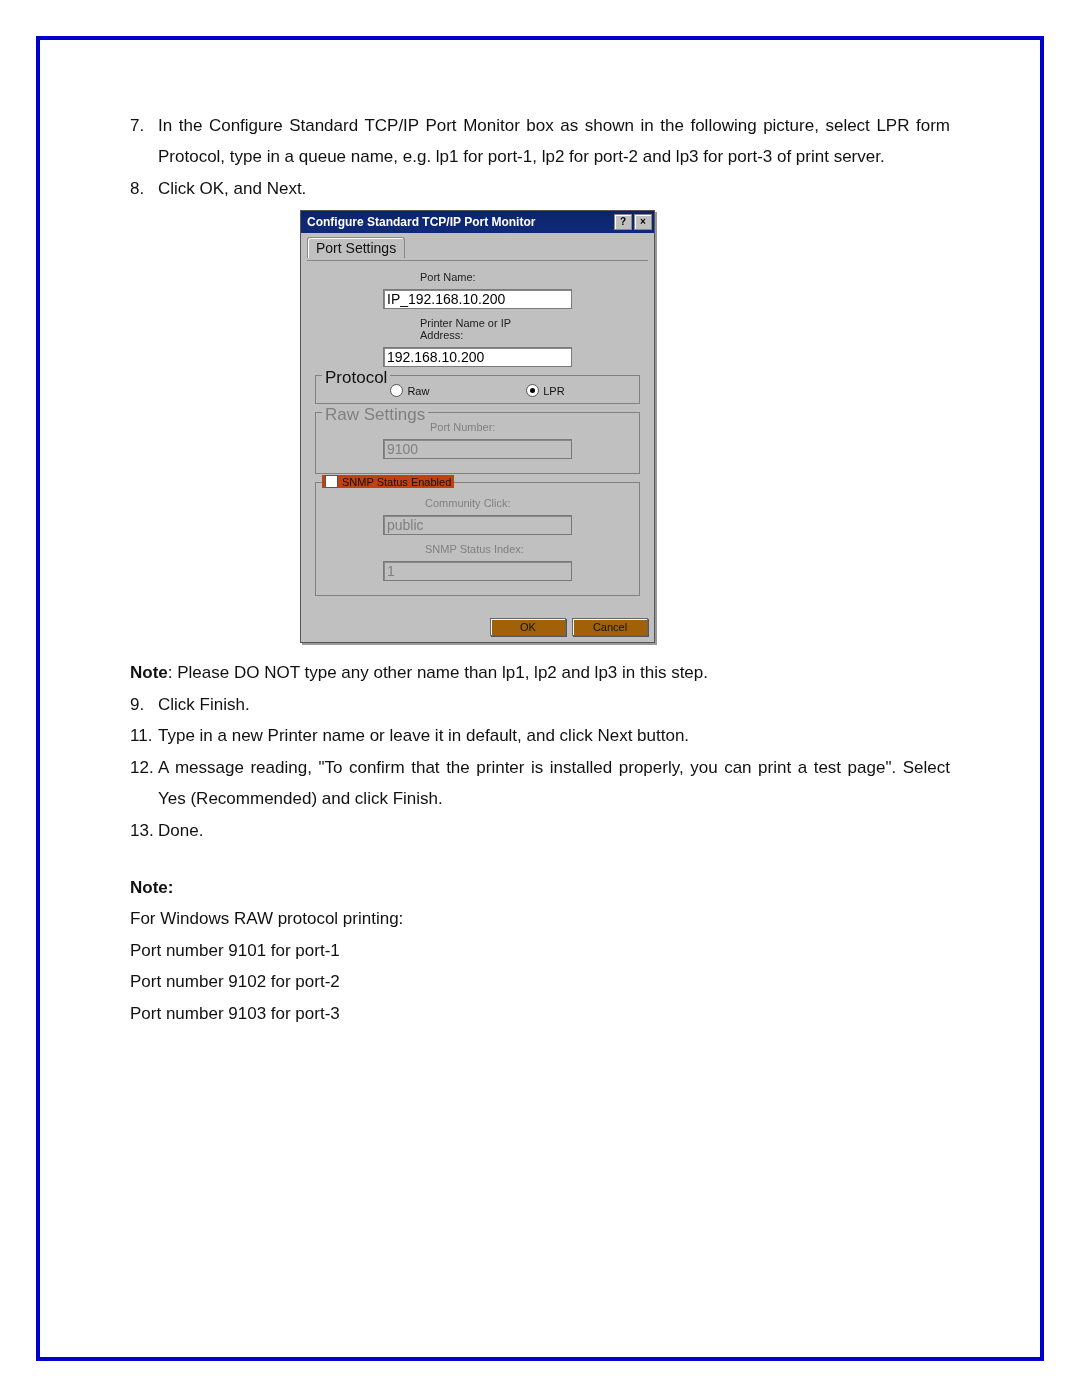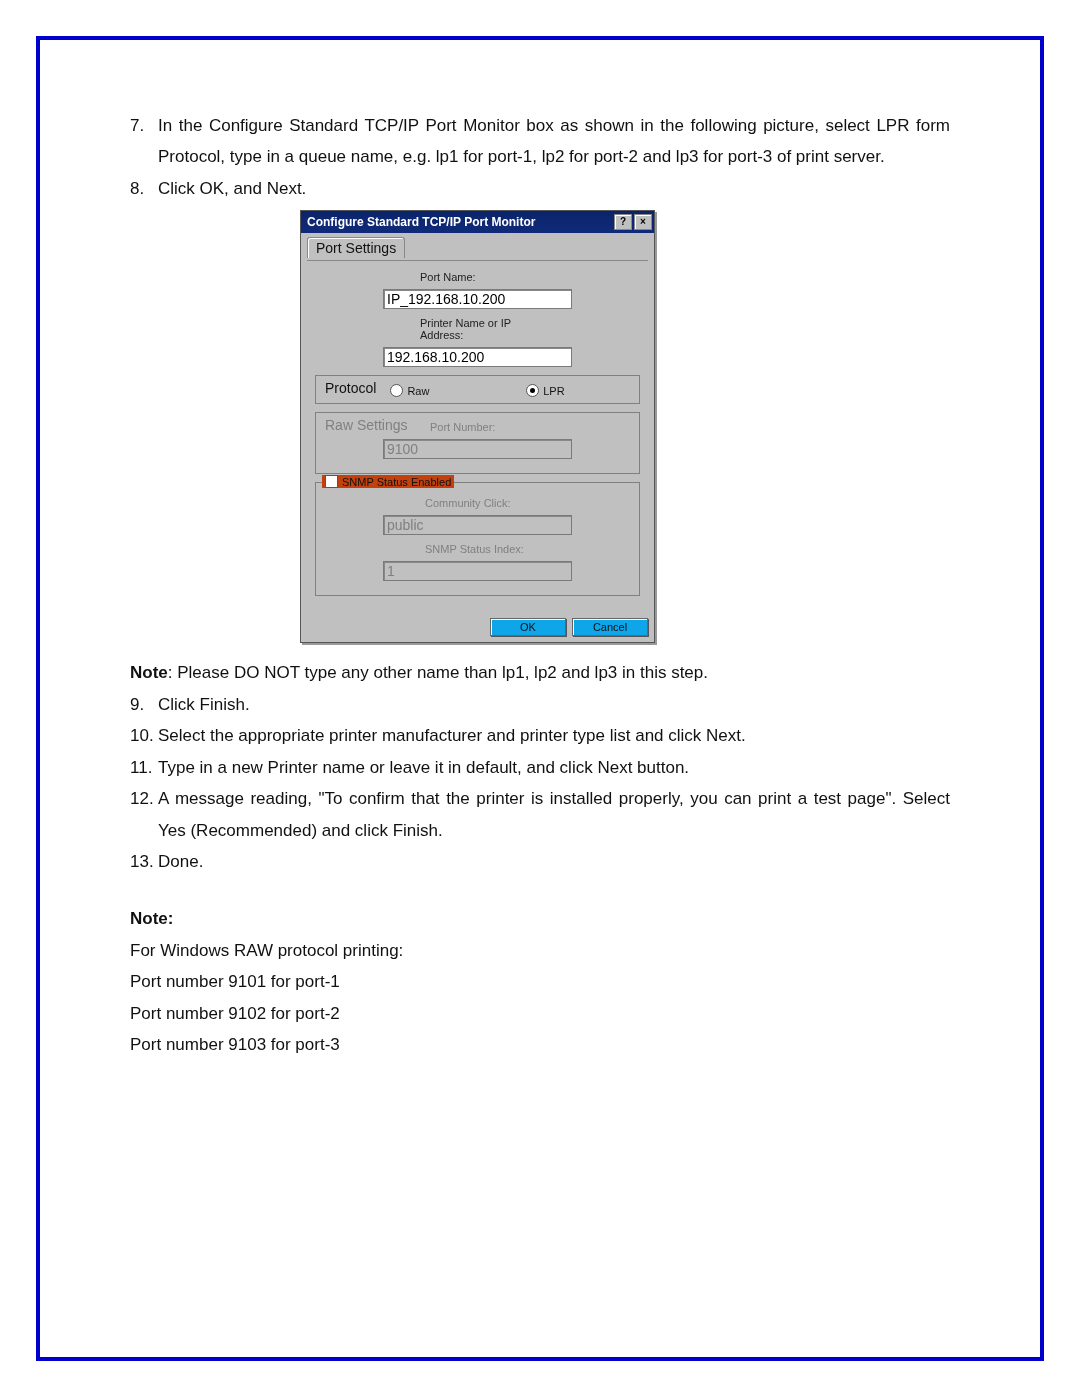--- a/index.html
+++ b/index.html
@@ -121,22 +121,21 @@
     border: 1px solid #808080;
     margin: 6px 0 8px 0;
     padding: 8px 8px 6px 8px;
     position: relative;
   }
   .fieldset > .legend {
     position: absolute;
     top: -8px; left: 6px;
     background: #c0c0c0;
     padding: 0 3px;
-    font-size: 14px;
-    margin-top: 12px;
+    font-size: 17px;
   }
   .fieldset.disabled .legend { color: #808080; }
   .radio-row {
     display: flex;
     align-items: center;
     justify-content: space-around;
     padding: 0 18px;
   }
   .radio {
     display: inline-flex;
@@ -183,21 +182,21 @@
     display: flex;
     justify-content: flex-end;
     gap: 6px;
     padding-top: 6px;
   }
   .btn {
     width: 74px;
     text-align: center;
     font-size: 11px;
     padding: 2px 0;
-    background: #0ea5e9;
+    background: #a16207;
     border: 1px solid #666;
     box-shadow: inset 1px 1px 0 #fff, 1px 1px 0 #555;
   }
 </style>
 </head>
 <body>
 
 <div class="page">
   <div class="inner-frame">
 
@@ -285,24 +284,20 @@
 
     <div class="para">
       <strong>Note</strong><span>: Please DO NOT type any other name than lp1, lp2 and lp3 in this step.</span>
     </div>
 
     <div class="step">
       <span class="num">9.</span>
       <span class="txt">Click Finish.</span>
     </div>
     <div class="step">
-      <span class="num">10.</span>
-      <span class="txt">Select the appropriate printer manufacturer and printer type list and click Next.</span>
-    </div>
-    <div class="step">
       <span class="num">11.</span>
       <span class="txt">Type in a new Printer name or leave it in default, and click Next button.</span>
     </div>
     <div class="step">
       <span class="num">12.</span>
       <span class="txt">A message reading, "To confirm that the printer is installed properly, you can print a test page". Select Yes (Recommended) and click Finish.</span>
     </div>
     <div class="step">
       <span class="num">13.</span>
       <span class="txt">Done.</span>

